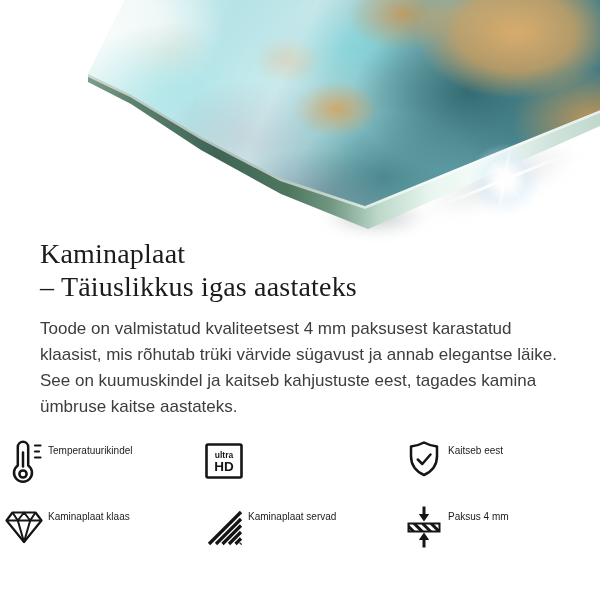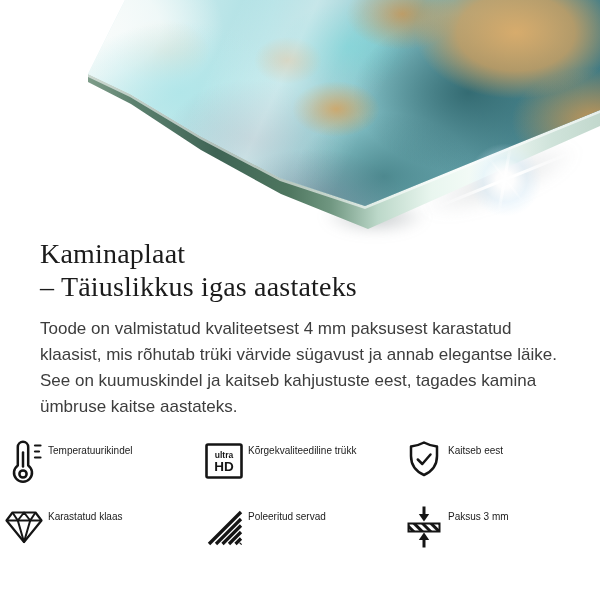--- a/index.html
+++ b/index.html
@@ -118,21 +118,20 @@
       </div>
 
       <div class="feature">
         <div class="icon-wrap">
           <svg class="ficon" width="48" height="48" viewBox="0 0 48 48" fill="none">
             <rect x="6.5" y="7.5" width="35" height="33" rx="1.5" stroke="currentColor" stroke-width="2.6"></rect>
             <text x="24" y="20.5" text-anchor="middle" fill="currentColor" font-family="Liberation Sans, DejaVu Sans, sans-serif" font-size="8.5" font-weight="700">ultra</text>
             <text x="24" y="34" text-anchor="middle" fill="currentColor" font-family="Liberation Sans, DejaVu Sans, sans-serif" font-size="13.5" font-weight="800">HD</text>
           </svg>
         </div>
-        <div class="flabel">Kõrgekvaliteediline trükk</div>
       </div>
 
       <div class="feature">
         <div class="icon-wrap">
           <svg class="ficon" width="48" height="48" viewBox="0 0 48 48" fill="none">
             <path d="M24 5.5 C27.8 7.6 32.6 9 37 9.4 V19 C37 28.6 31.6 34.6 24 38 C16.4 34.6 11 28.6 11 19 V9.4 C15.4 9 20.2 7.6 24 5.5 Z" stroke="currentColor" stroke-width="2.5" stroke-linejoin="round"></path>
             <path d="M17.8 22.5 L22.3 27 L30.5 17.5" stroke="currentColor" stroke-width="2.5" stroke-linecap="round" stroke-linejoin="round"></path>
           </svg>
         </div>
         <div class="flabel">Kaitseb eest</div>
@@ -140,50 +139,50 @@
 
       <div class="feature">
         <div class="icon-wrap">
           <svg class="ficon" width="48" height="48" viewBox="0 0 48 48" fill="none">
             <path d="M12.5 9.5 H35.5 L41.5 17.5 L24 39 L6.5 17.5 Z" stroke="currentColor" stroke-width="2.2" stroke-linejoin="round"></path>
             <path d="M6.5 17.5 H41.5" stroke="currentColor" stroke-width="2"></path>
             <path d="M12.5 9.5 L17.8 17.5 L24 9.5 L30.2 17.5 L35.5 9.5" stroke="currentColor" stroke-width="2" stroke-linejoin="round"></path>
             <path d="M17.8 17.5 L24 39 L30.2 17.5" stroke="currentColor" stroke-width="2" stroke-linejoin="round"></path>
           </svg>
         </div>
-        <div class="flabel">Karastatud klaas</div>
+        <div class="flabel">Kaminaplaat klaas</div>
       </div>
 
       <div class="feature">
         <div class="icon-wrap">
           <svg class="ficon" width="48" height="48" viewBox="0 0 48 48" fill="none">
             <line x1="9" y1="41" x2="41" y2="9" stroke="currentColor" stroke-width="3.4"></line>
             <line x1="16" y1="41" x2="41" y2="16" stroke="currentColor" stroke-width="3.2"></line>
             <line x1="22.5" y1="41" x2="41" y2="22.5" stroke="currentColor" stroke-width="3.2"></line>
             <line x1="29" y1="41" x2="41" y2="29" stroke="currentColor" stroke-width="3.2"></line>
             <line x1="35.5" y1="41" x2="41" y2="35.5" stroke="currentColor" stroke-width="3.2"></line>
             <line x1="40.2" y1="41" x2="41" y2="40.2" stroke="currentColor" stroke-width="3"></line>
           </svg>
         </div>
-        <div class="flabel">Poleeritud servad</div>
+        <div class="flabel">Kaminaplaat servad</div>
       </div>
 
       <div class="feature">
         <div class="icon-wrap">
           <svg class="ficon" width="48" height="48" viewBox="0 0 48 48" fill="none">
             <defs>
               <pattern id="hatch" width="6" height="6" patternUnits="userSpaceOnUse" patternTransform="rotate(-45)">
                 <rect x="0" y="0" width="3" height="6" fill="#151515"></rect>
               </pattern>
             </defs>
             <rect x="8.5" y="20.5" width="31" height="8" fill="url(#hatch)" stroke="currentColor" stroke-width="2"></rect>
             <line x1="24" y1="3.5" x2="24" y2="11" stroke="currentColor" stroke-width="3"></line>
             <polygon points="18.8,11 29.2,11 24,18.4" fill="currentColor"></polygon>
             <line x1="24" y1="44.5" x2="24" y2="37" stroke="currentColor" stroke-width="3"></line>
             <polygon points="18.8,37 29.2,37 24,29.6" fill="currentColor"></polygon>
           </svg>
         </div>
-        <div class="flabel">Paksus 3 mm</div>
+        <div class="flabel">Paksus 4 mm</div>
       </div>
 
     </div>
   </section>
 </div>
 
 </body></html>

